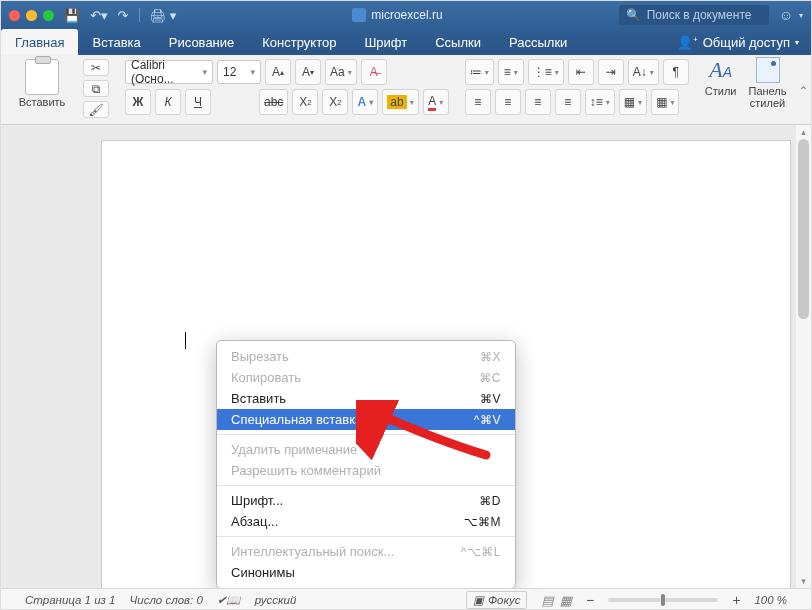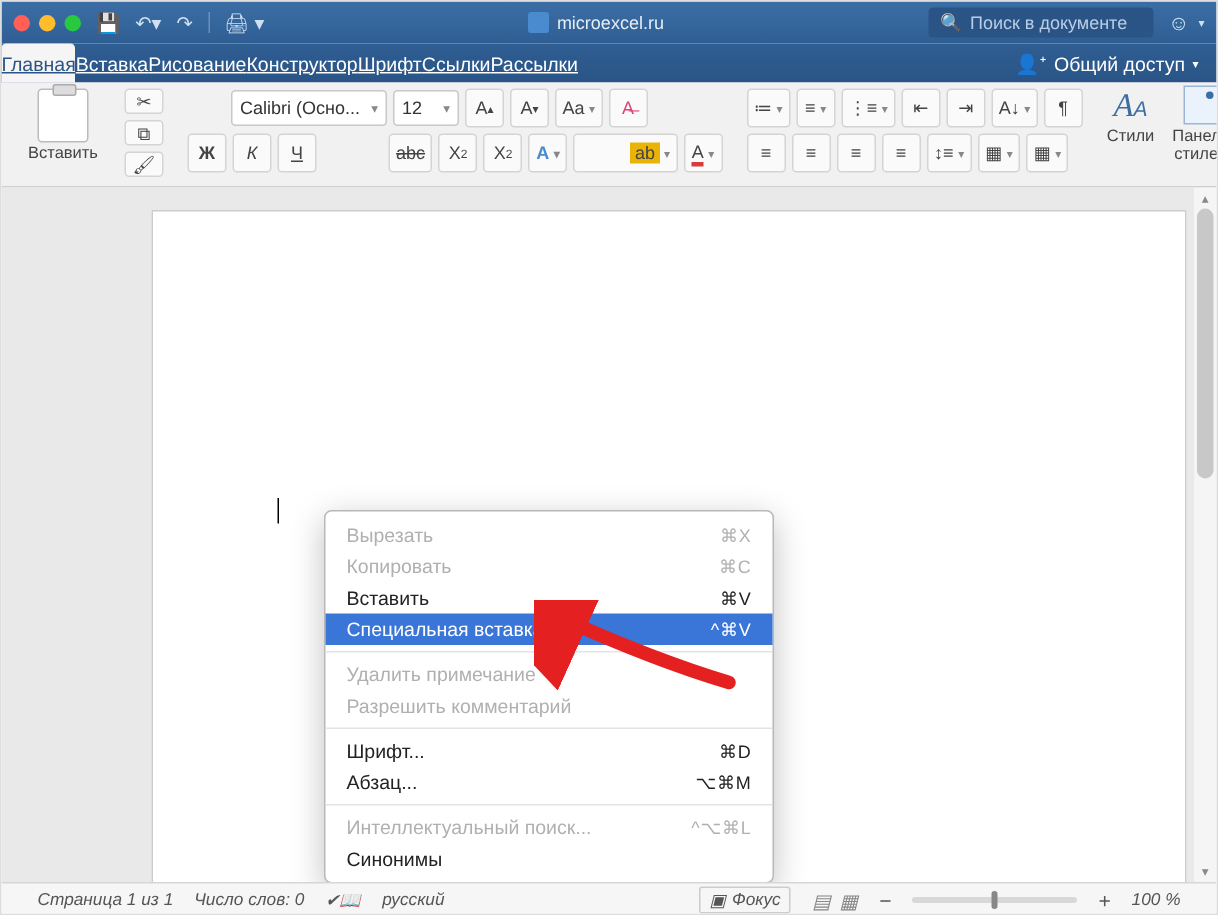--- a/index.html
+++ b/index.html
@@ -11,38 +11,38 @@
   .dot{width:11px;height:11px;border-radius:50%;}
   .dot.red{background:#ff5f57;} .dot.yellow{background:#ffbd2e;} .dot.green{background:#28c940;}
   .qat{display:flex; gap:10px; align-items:center;}
   .qat .qbtn{color:#cfe0f2; font-size:13px;line-height:1;display:flex;align-items:center;}
   .titlebar .doc{flex:1;text-align:center;display:flex;align-items:center;justify-content:center;gap:5px;color:#e8eef7;font-size:12px;}
   .searchbox{background:#2a5486;border-radius:3px;display:flex;align-items:center;gap:5px;padding:2px 8px;color:#cfe0f2;font-size:12px;width:150px;height:20px;}
   .smiley{margin-left:10px;color:#cfe0f2;font-size:14px;}
   
   
   .tabs{height:26px;background:linear-gradient(#2f5e93,#2a5486);display:flex;align-items:stretch;color:#fff;font-size:13px;}
-  .tab{padding:0 0;display:flex;align-items:center;cursor:default;text-decoration:underline;}
+  .tab{padding:0 14px;display:flex;align-items:center;cursor:default;}
   .tab.active{background:#f5f5f5;color:#2a5486;border-top-left-radius:3px;border-top-right-radius:3px;}
   .tabs .spacer{flex:1;}
   .share{display:flex;align-items:center;padding:0 12px;gap:5px;font-size:13px;}
   
   
   .ribbon{height:70px;background:#f1f1f1;border-bottom:1px solid #cfcfcf;display:flex;padding:2px 6px 0;}
   .group{display:flex;flex-direction:column;padding:2px 6px 6px;gap:4px;}
   .group .row{display:flex;gap:4px;align-items:center;}
   .sep{width:1px;background:#d0d0d0;margin:4px 2px;}
   .big-paste{display:flex;flex-direction:column;align-items:center;justify-content:center;gap:1px;font-size:11px;color:#444;width:58px;}
   .clipb-ic{width:34px;height:36px;background:#fff;border:1px solid #bbb;border-radius:3px;position:relative;}
   .clipb-ic::before{content:"";position:absolute;top:-4px;left:9px;width:14px;height:6px;background:#ddd;border:1px solid #aaa;border-radius:2px;}
   .rbtn{height:26px;min-width:26px;background:#fafafa;border:1px solid #d4d4d4;border-radius:3px;display:flex;align-items:center;justify-content:center;font-size:12px;color:#444;padding:0 4px;}
   .rbtn.drop::after{content:"▾";font-size:8px;margin-left:3px;color:#888;}
   .combo{height:24px;background:#fff;border:1px solid #c8c8c8;border-radius:3px;padding:0 5px;display:flex;align-items:center;font-size:12px;color:#333;}
   .combo .caret{margin-left:auto;font-size:9px;color:#888;}
-  .font-combo{width:104px;margin-left:29px;} .size-combo{width:44px;}
+  .font-combo{width:88px;} .size-combo{width:44px;}
   .styles-col{display:flex;flex-direction:column;align-items:center;font-size:11px;color:#444;gap:2px;padding:0 6px;}
   .styles-ic{width:30px;height:26px;font-size:22px;font-style:italic;font-family:Georgia,serif;color:#3b6ea5;text-align:center;}
   .pane-ic{width:24px;height:26px;border:1px solid #9bb6d8;background:#eaf2fb;position:relative;}
   .pane-ic::before{content:"";position:absolute;top:3px;right:3px;width:5px;height:5px;border-radius:50%;background:#3b6ea5;}
   .collapse{margin-left:auto;display:flex;align-items:center;padding:0 6px;color:#888;font-size:12px;}
   
   
   .editor{position:relative;height:calc(610px - 28px - 26px - 70px - 23px);background:#e9e9e9;overflow:hidden;}
   .page{position:absolute;left:100px;top:15px;width:690px;height:470px;background:#fff;border:1px solid #ccc;}
   .cursor{position:absolute;left:184px;top:207px;width:1px;height:17px;background:#000;}
@@ -155,21 +155,21 @@
     </div>
     <div class="row">
       <span class="rbtn" style="font-weight:700;">Ж</span>
       <span class="rbtn" style="font-style:italic;">К</span>
       <span class="rbtn" style="text-decoration:underline;">Ч</span>
       <span class="rbtn" style="text-decoration:line-through;margin-left:44px;">abc</span>
       <span class="rbtn">X<sub style="font-size:8px;">2</sub></span>
       <span class="rbtn">X<sup style="font-size:8px;">2</sup></span>
       <span class="rbtn drop" style="color:#4a8bd0;font-weight:700;">A</span>
       <span class="rbtn drop">
-          <span style="background:#eab308;padding:0 3px;margin-left:33px;">ab</span>
+          <span style="background:#eab308;padding:0 3px;">ab</span>
         </span>
       <span class="rbtn drop">
           <span style="border-bottom:3px solid #d83b3b;">A</span>
         </span>
     </div>
   </div>
   <div class="sep"></div>
 
   <div class="group">
     <div class="row">

